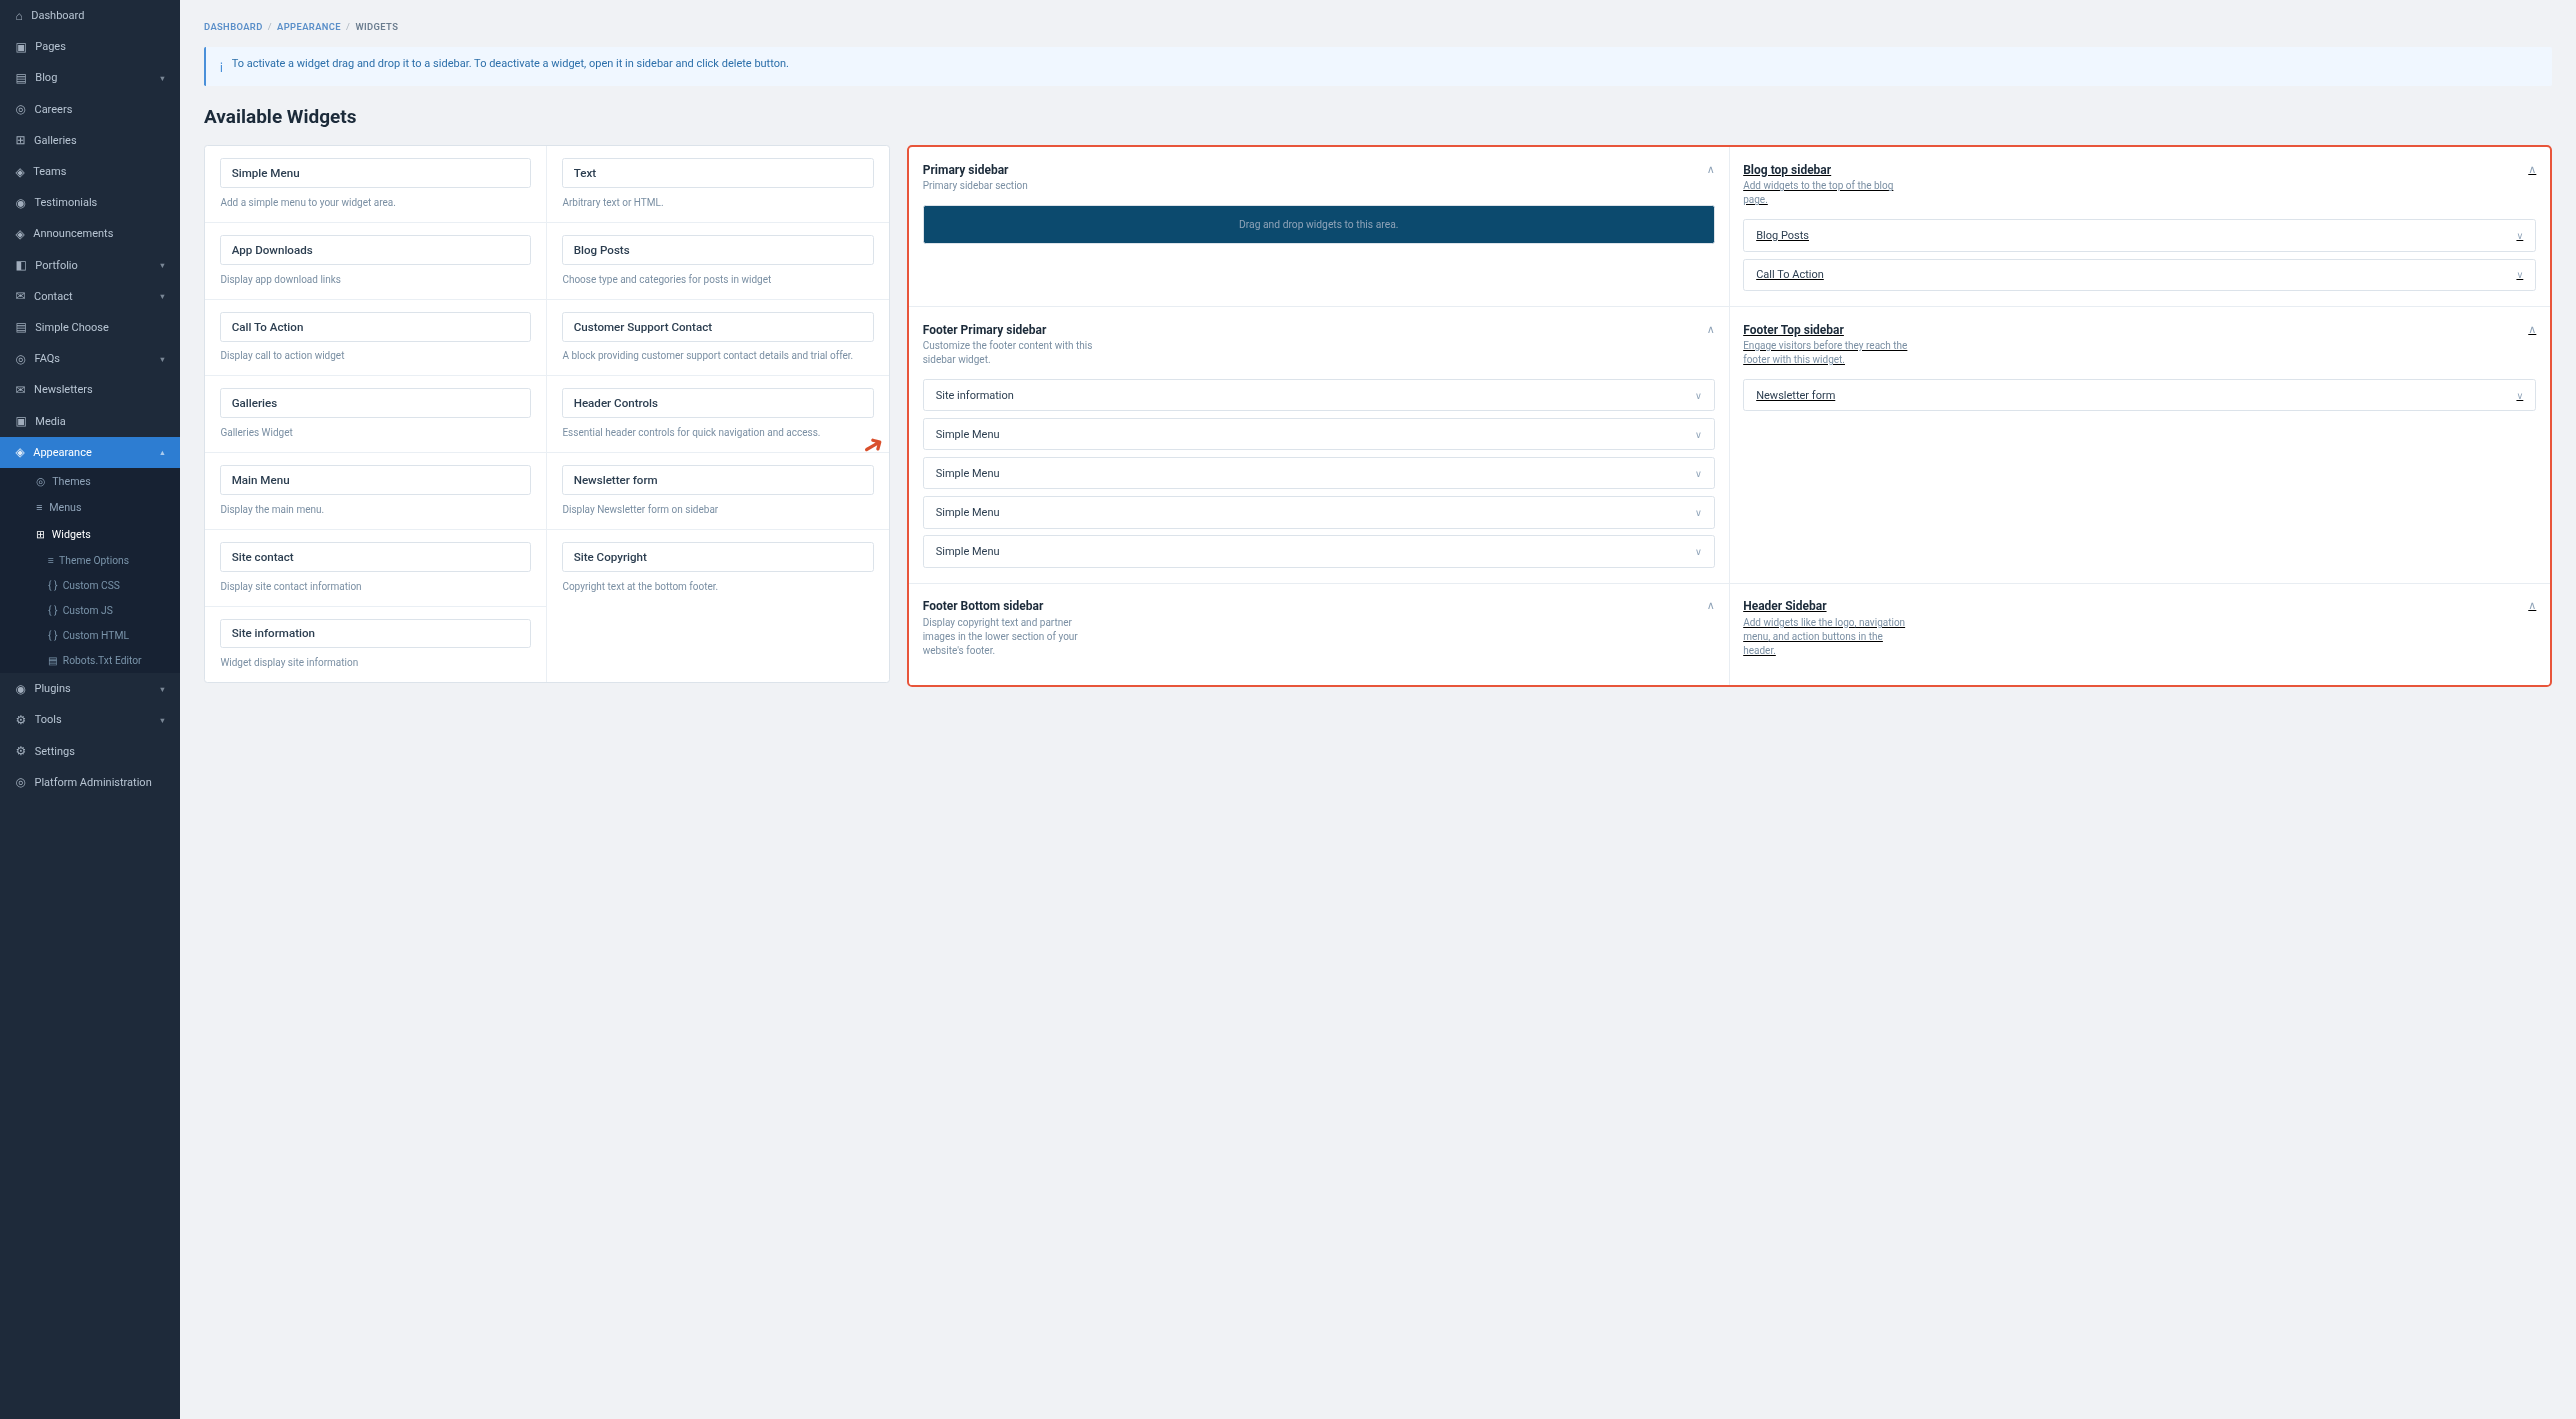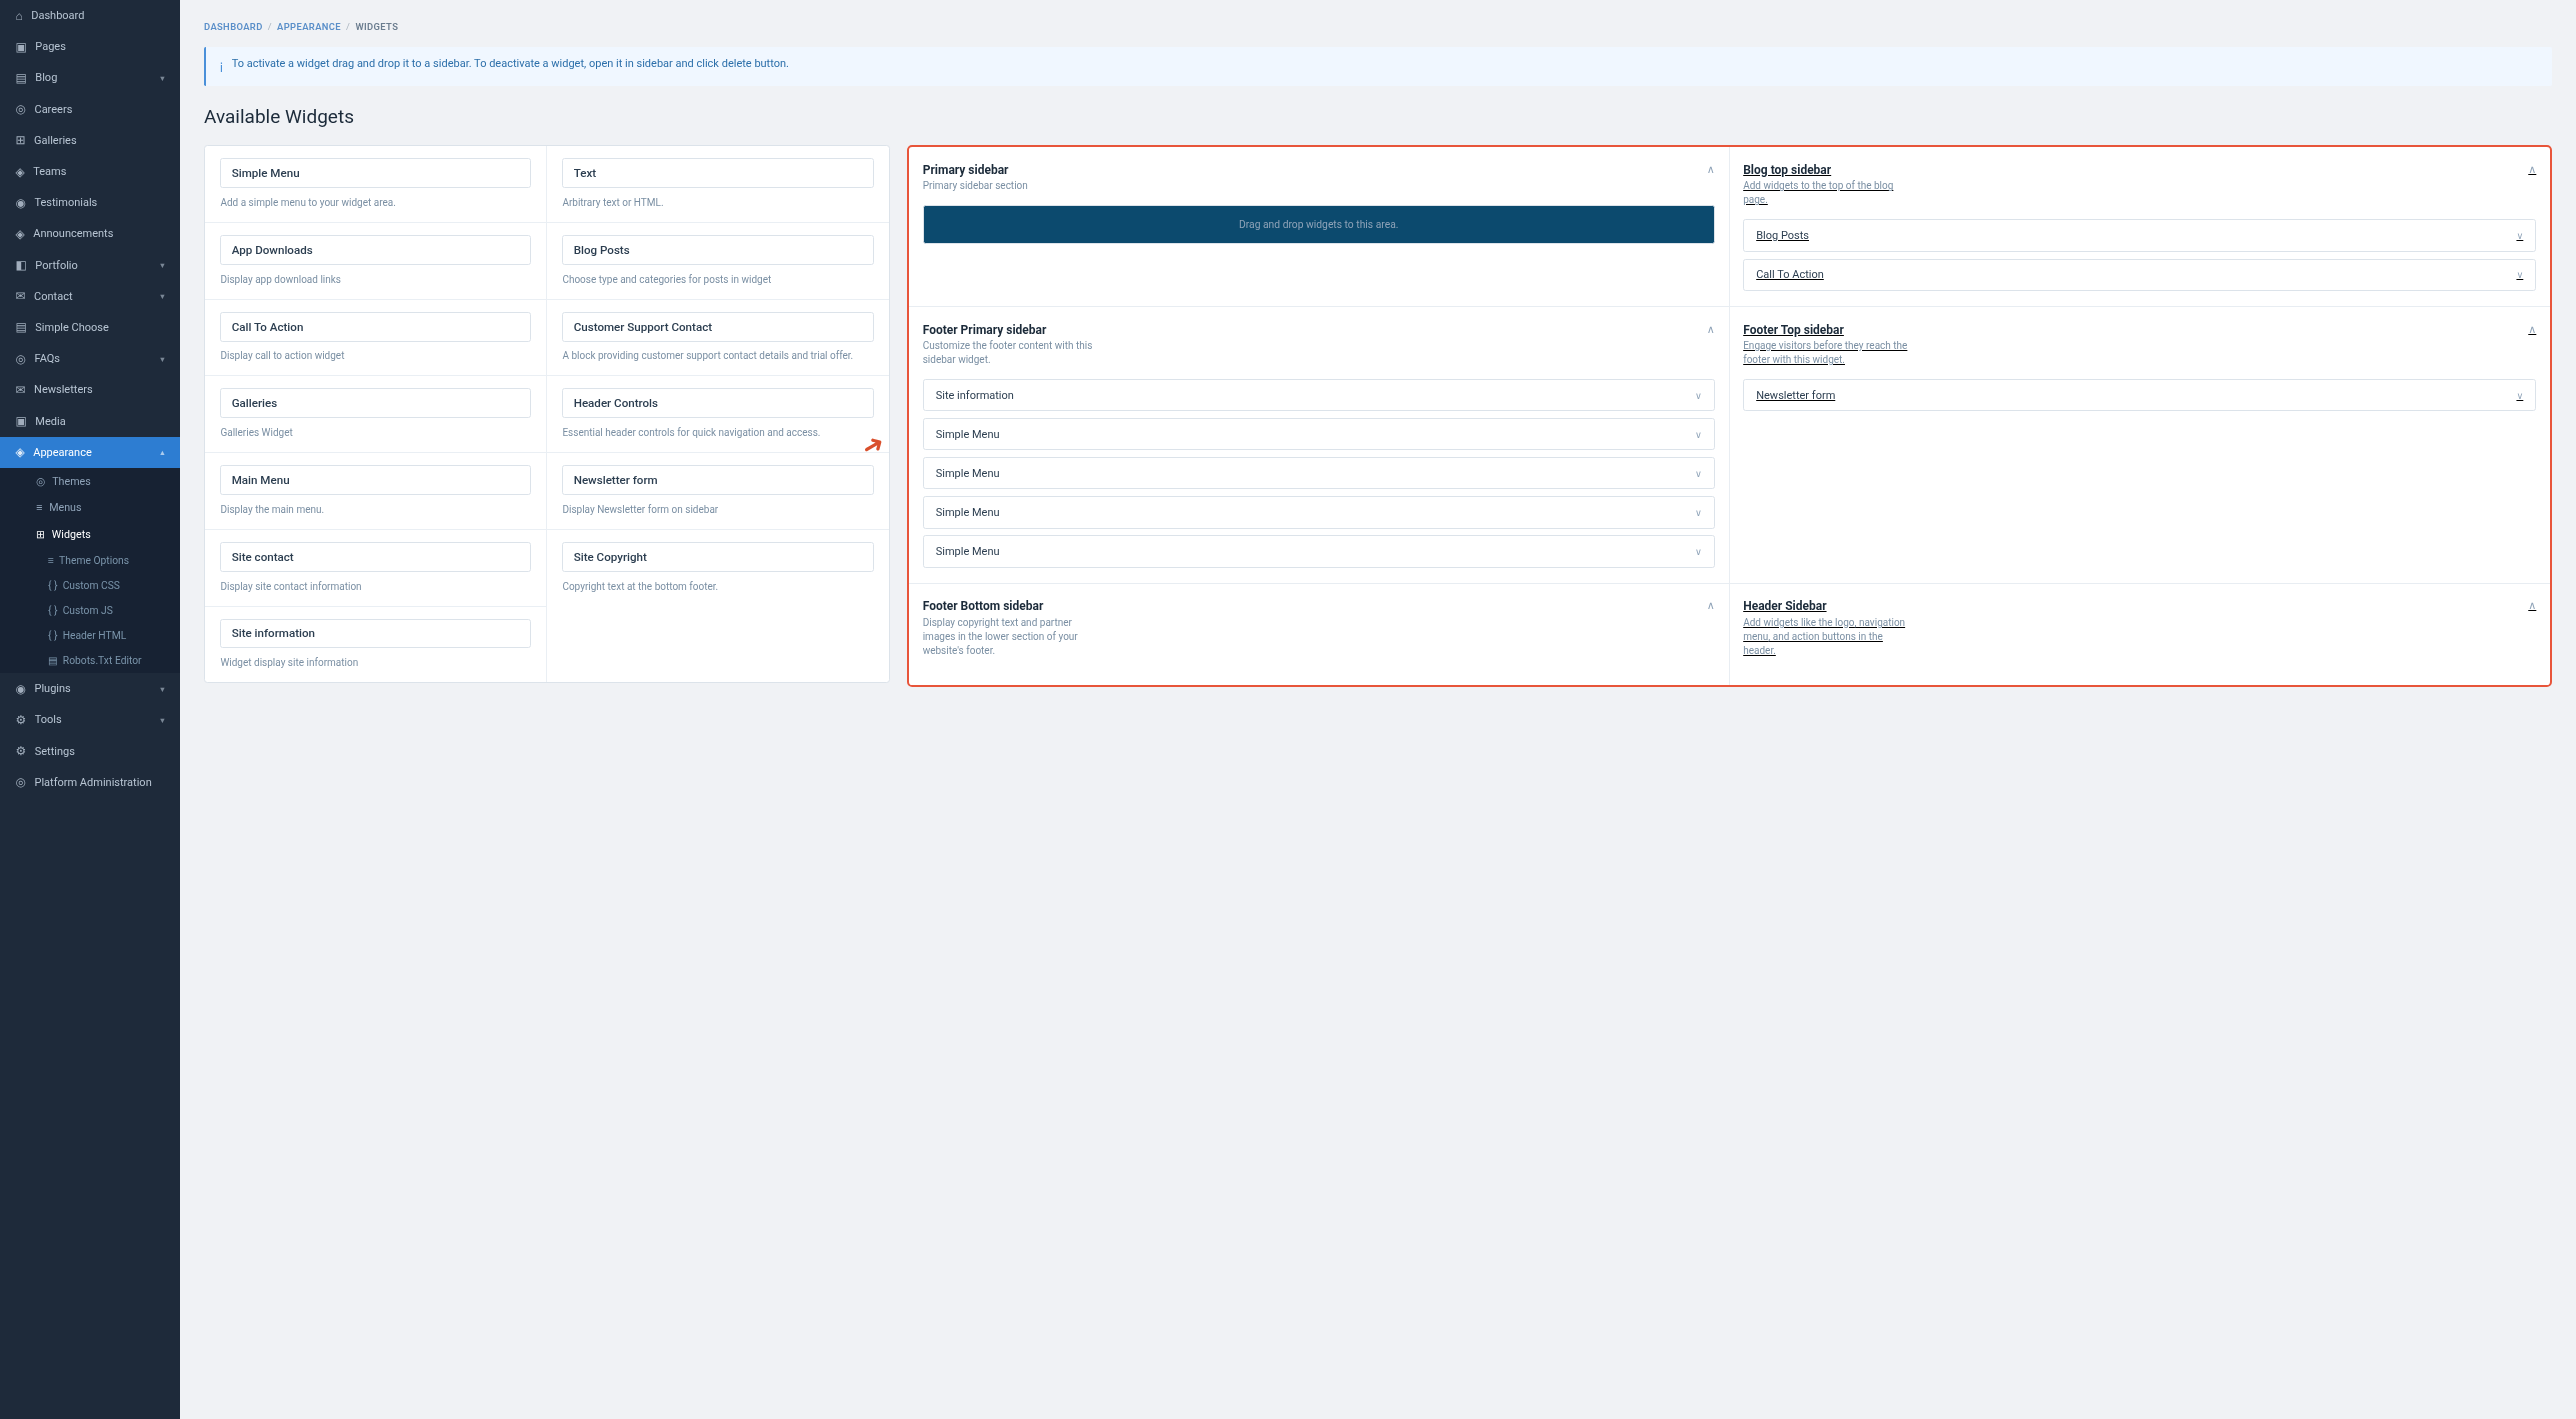--- a/index.html
+++ b/index.html
@@ -81,21 +81,21 @@
       border-radius: 1.7px;
       margin-bottom: 19px;
       font-size: 11px;
       color: #2c6faa;
     }
     .info-banner .info-icon { font-size: 13px; color: #4a90d9; margin-top: 0.9px; }
 
     
     .page-title {
       font-size: 19px;
-      font-weight: 400;
+      font-weight: 700;
       color: #1c2b3a;
       margin-bottom: 17px;
     }
 
     
     .content-layout {
       display: flex;
       gap: 0;
       position: relative;
     }
@@ -316,21 +316,21 @@
     <div class="sidebar-sub-sub-item">
       <span>{ }</span>
       <span>Custom CSS</span>
     </div>
     <div class="sidebar-sub-sub-item">
       <span>{ }</span>
       <span>Custom JS</span>
     </div>
     <div class="sidebar-sub-sub-item">
       <span>{ }</span>
-      <span>Header HTML</span>
+      <span>Custom HTML</span>
     </div>
     <div class="sidebar-sub-sub-item">
       <span>▤</span>
       <span>Robots.Txt Editor</span>
     </div>
   </div>
   <div class="sidebar-item">
     <span class="icon">◉</span>
     <span class="label">Plugins</span>
     <span class="chevron">▾</span>

